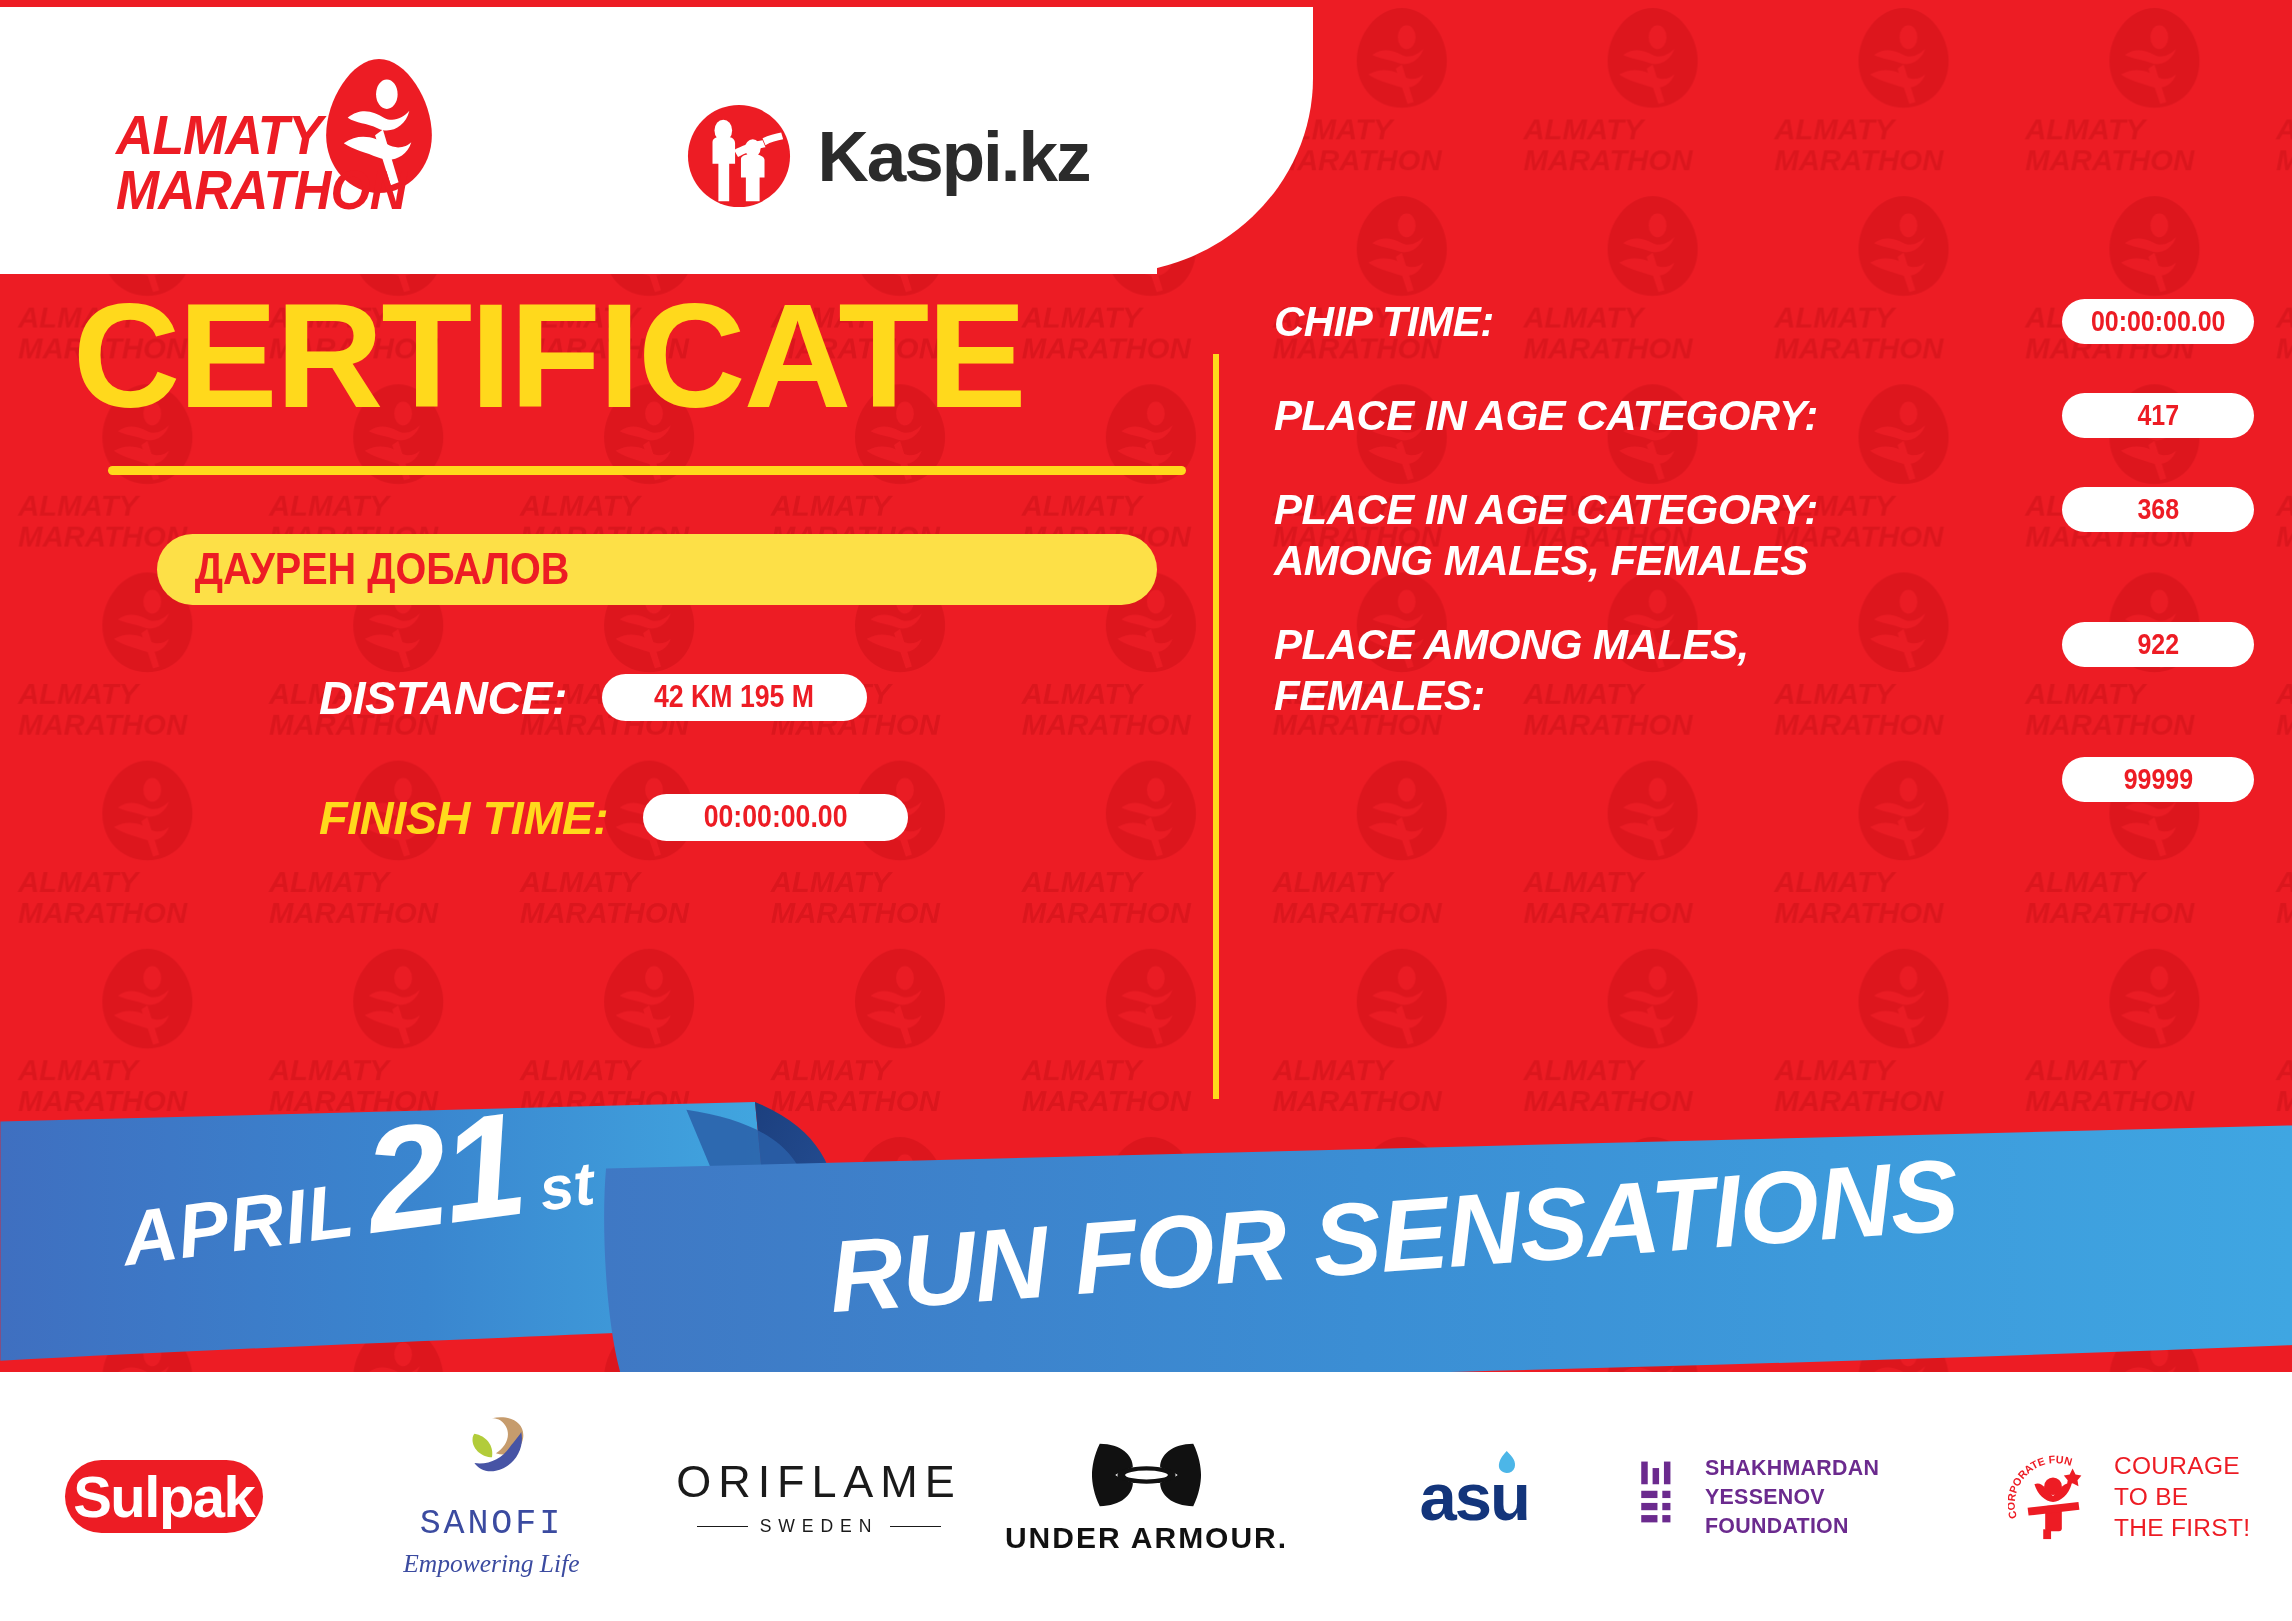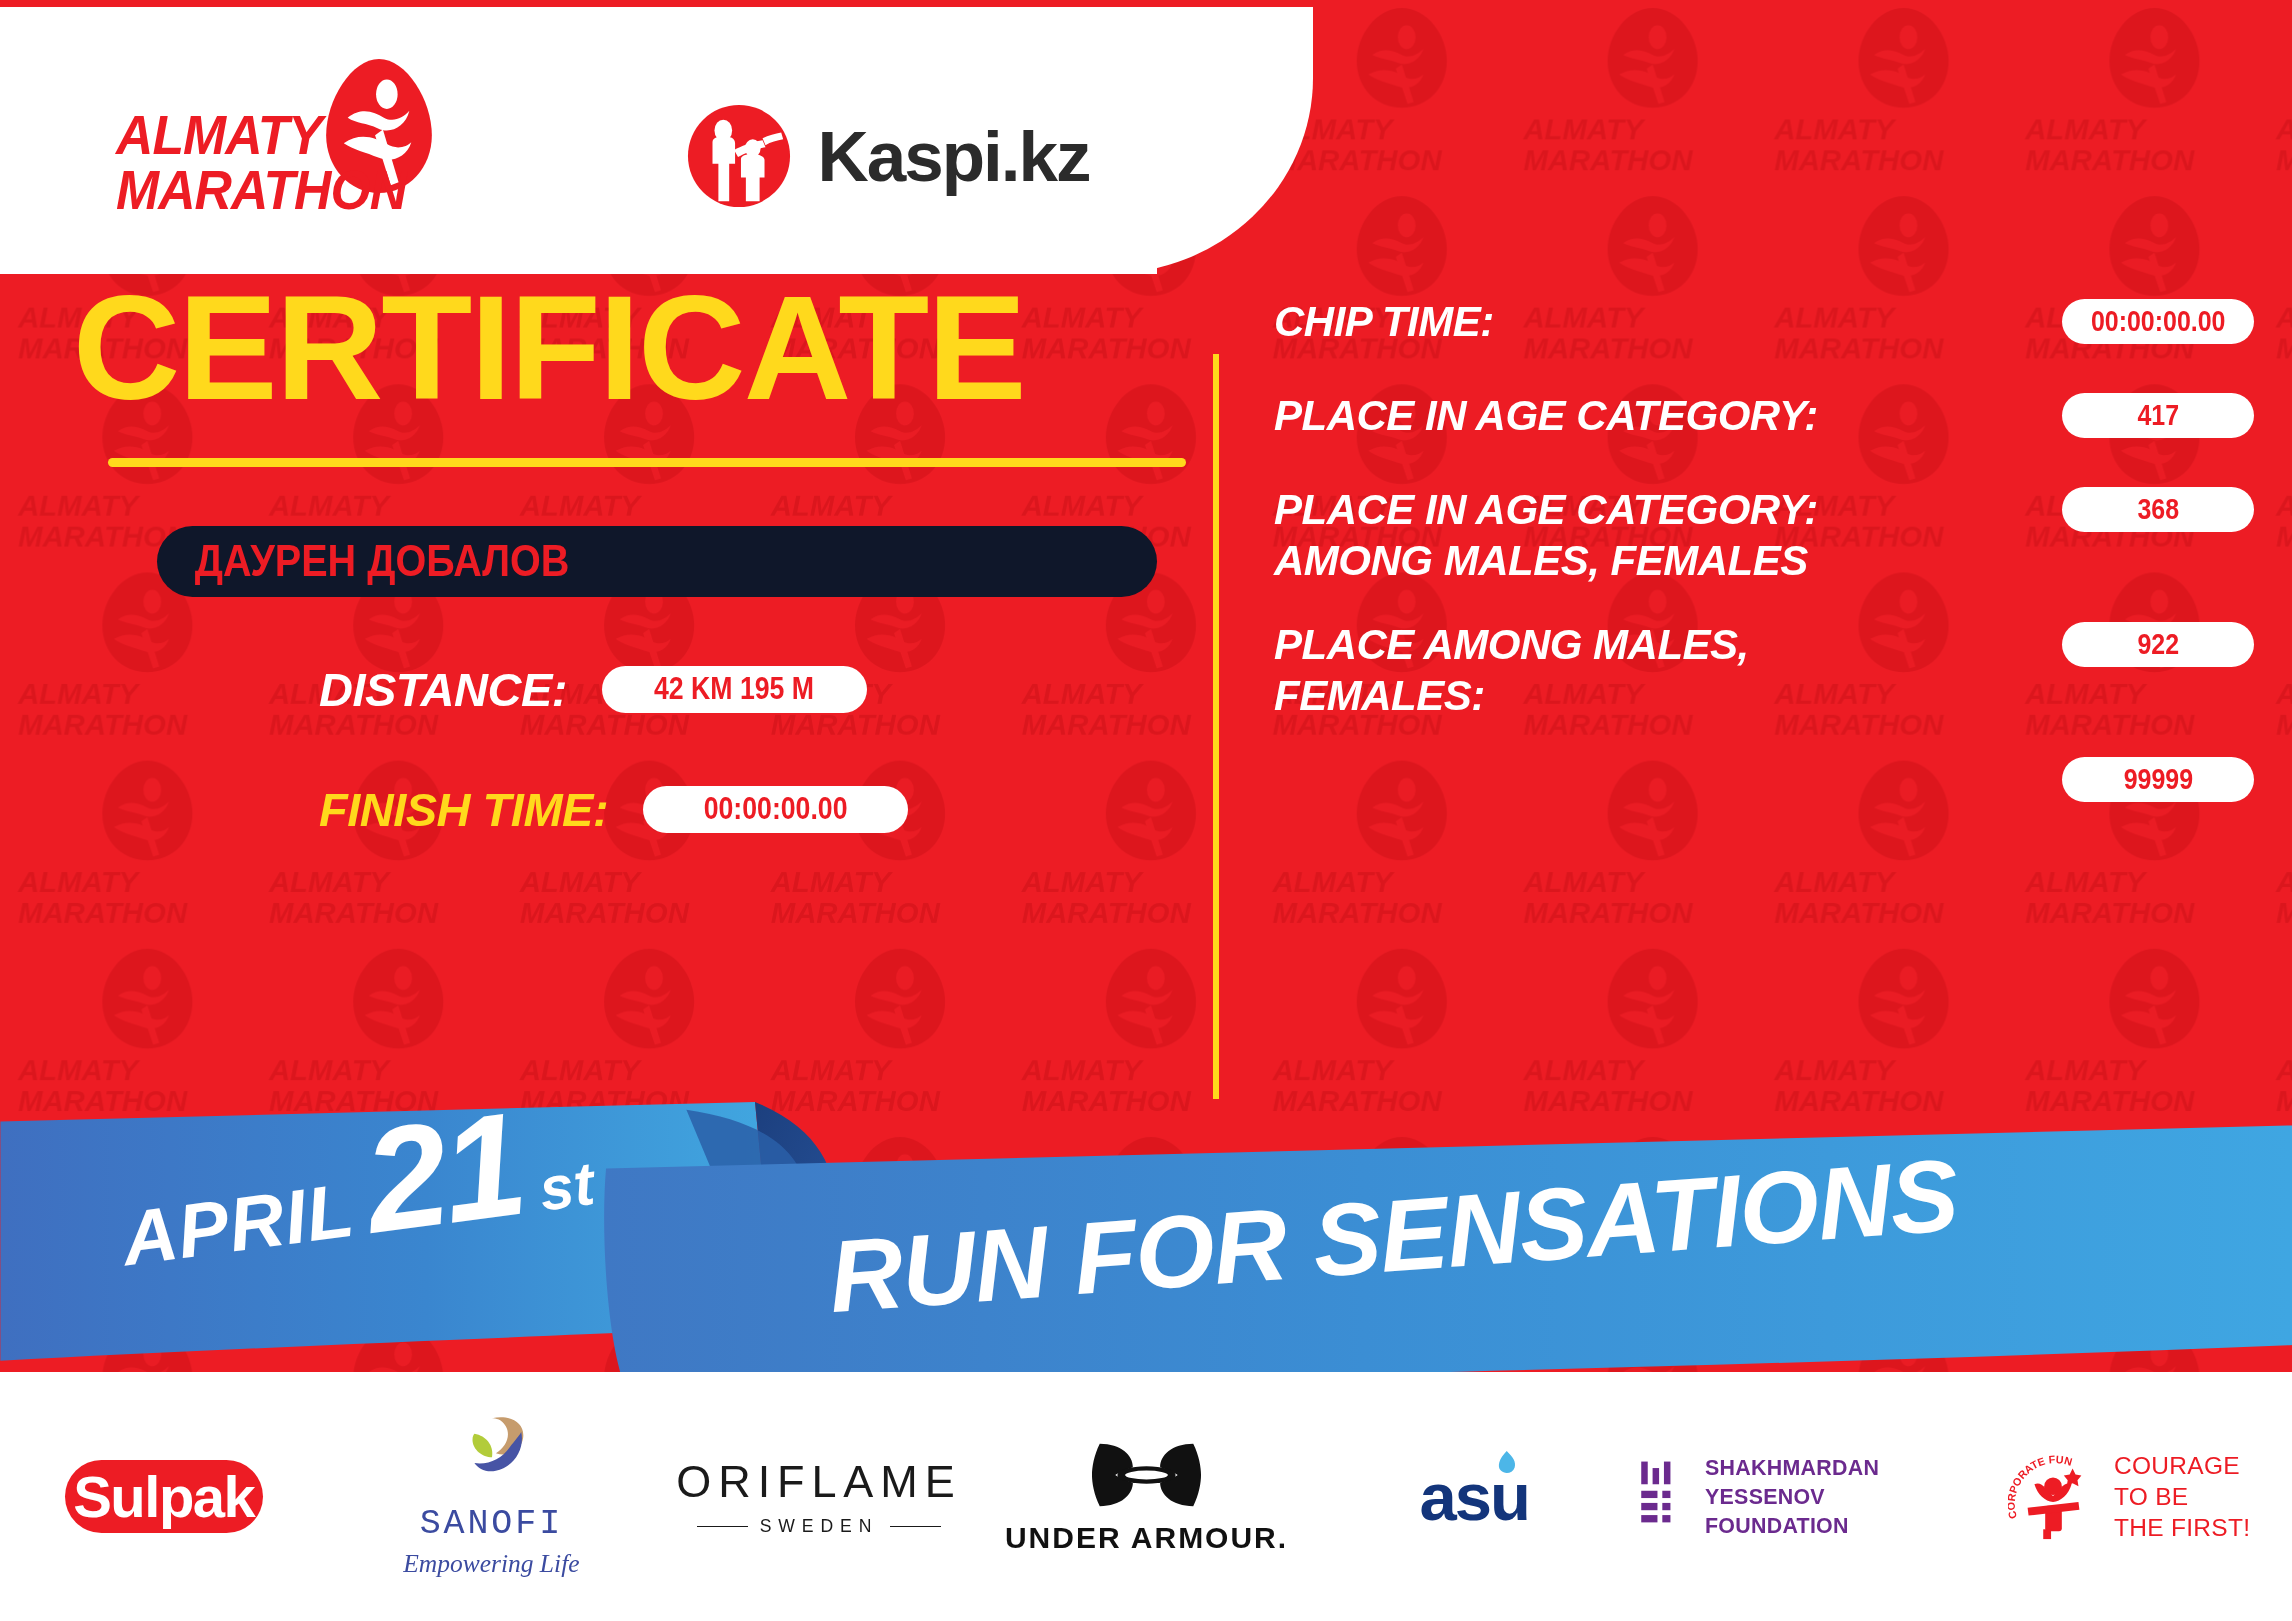--- a/index.html
+++ b/index.html
@@ -114,33 +114,34 @@
   }
   .cert-title {
     color: #ffd91c;
     font-family: "Liberation Sans", sans-serif;
     font-weight: bold;
     font-size: 149px;
     line-height: 147px;
     letter-spacing: -2px;
     margin-left: 13.7px;
     transform: scaleX(1.0);
+    margin-top: 8px;
   }
   .cert-rule {
     margin-top: 37px;
     margin-left: 49px;
     width: 1078px; height: 8.8px;
     background: #ffd91c;
     border-radius: 4.9px;
   }
   .name-pill {
     margin-top: 59px;
     margin-left: 98px;
     width: 1000px; height: 71px;
-    background: #0f172a;
+    background: #fde047;
     border-radius: 39px;
     display: flex; align-items: center;
   }
   .name-text {
     color: #ed1c24;
     font-family: "Liberation Sans", sans-serif;
     font-weight: bold;
     font-size: 45px;
     letter-spacing: 0px;
     padding-left: 43px;

